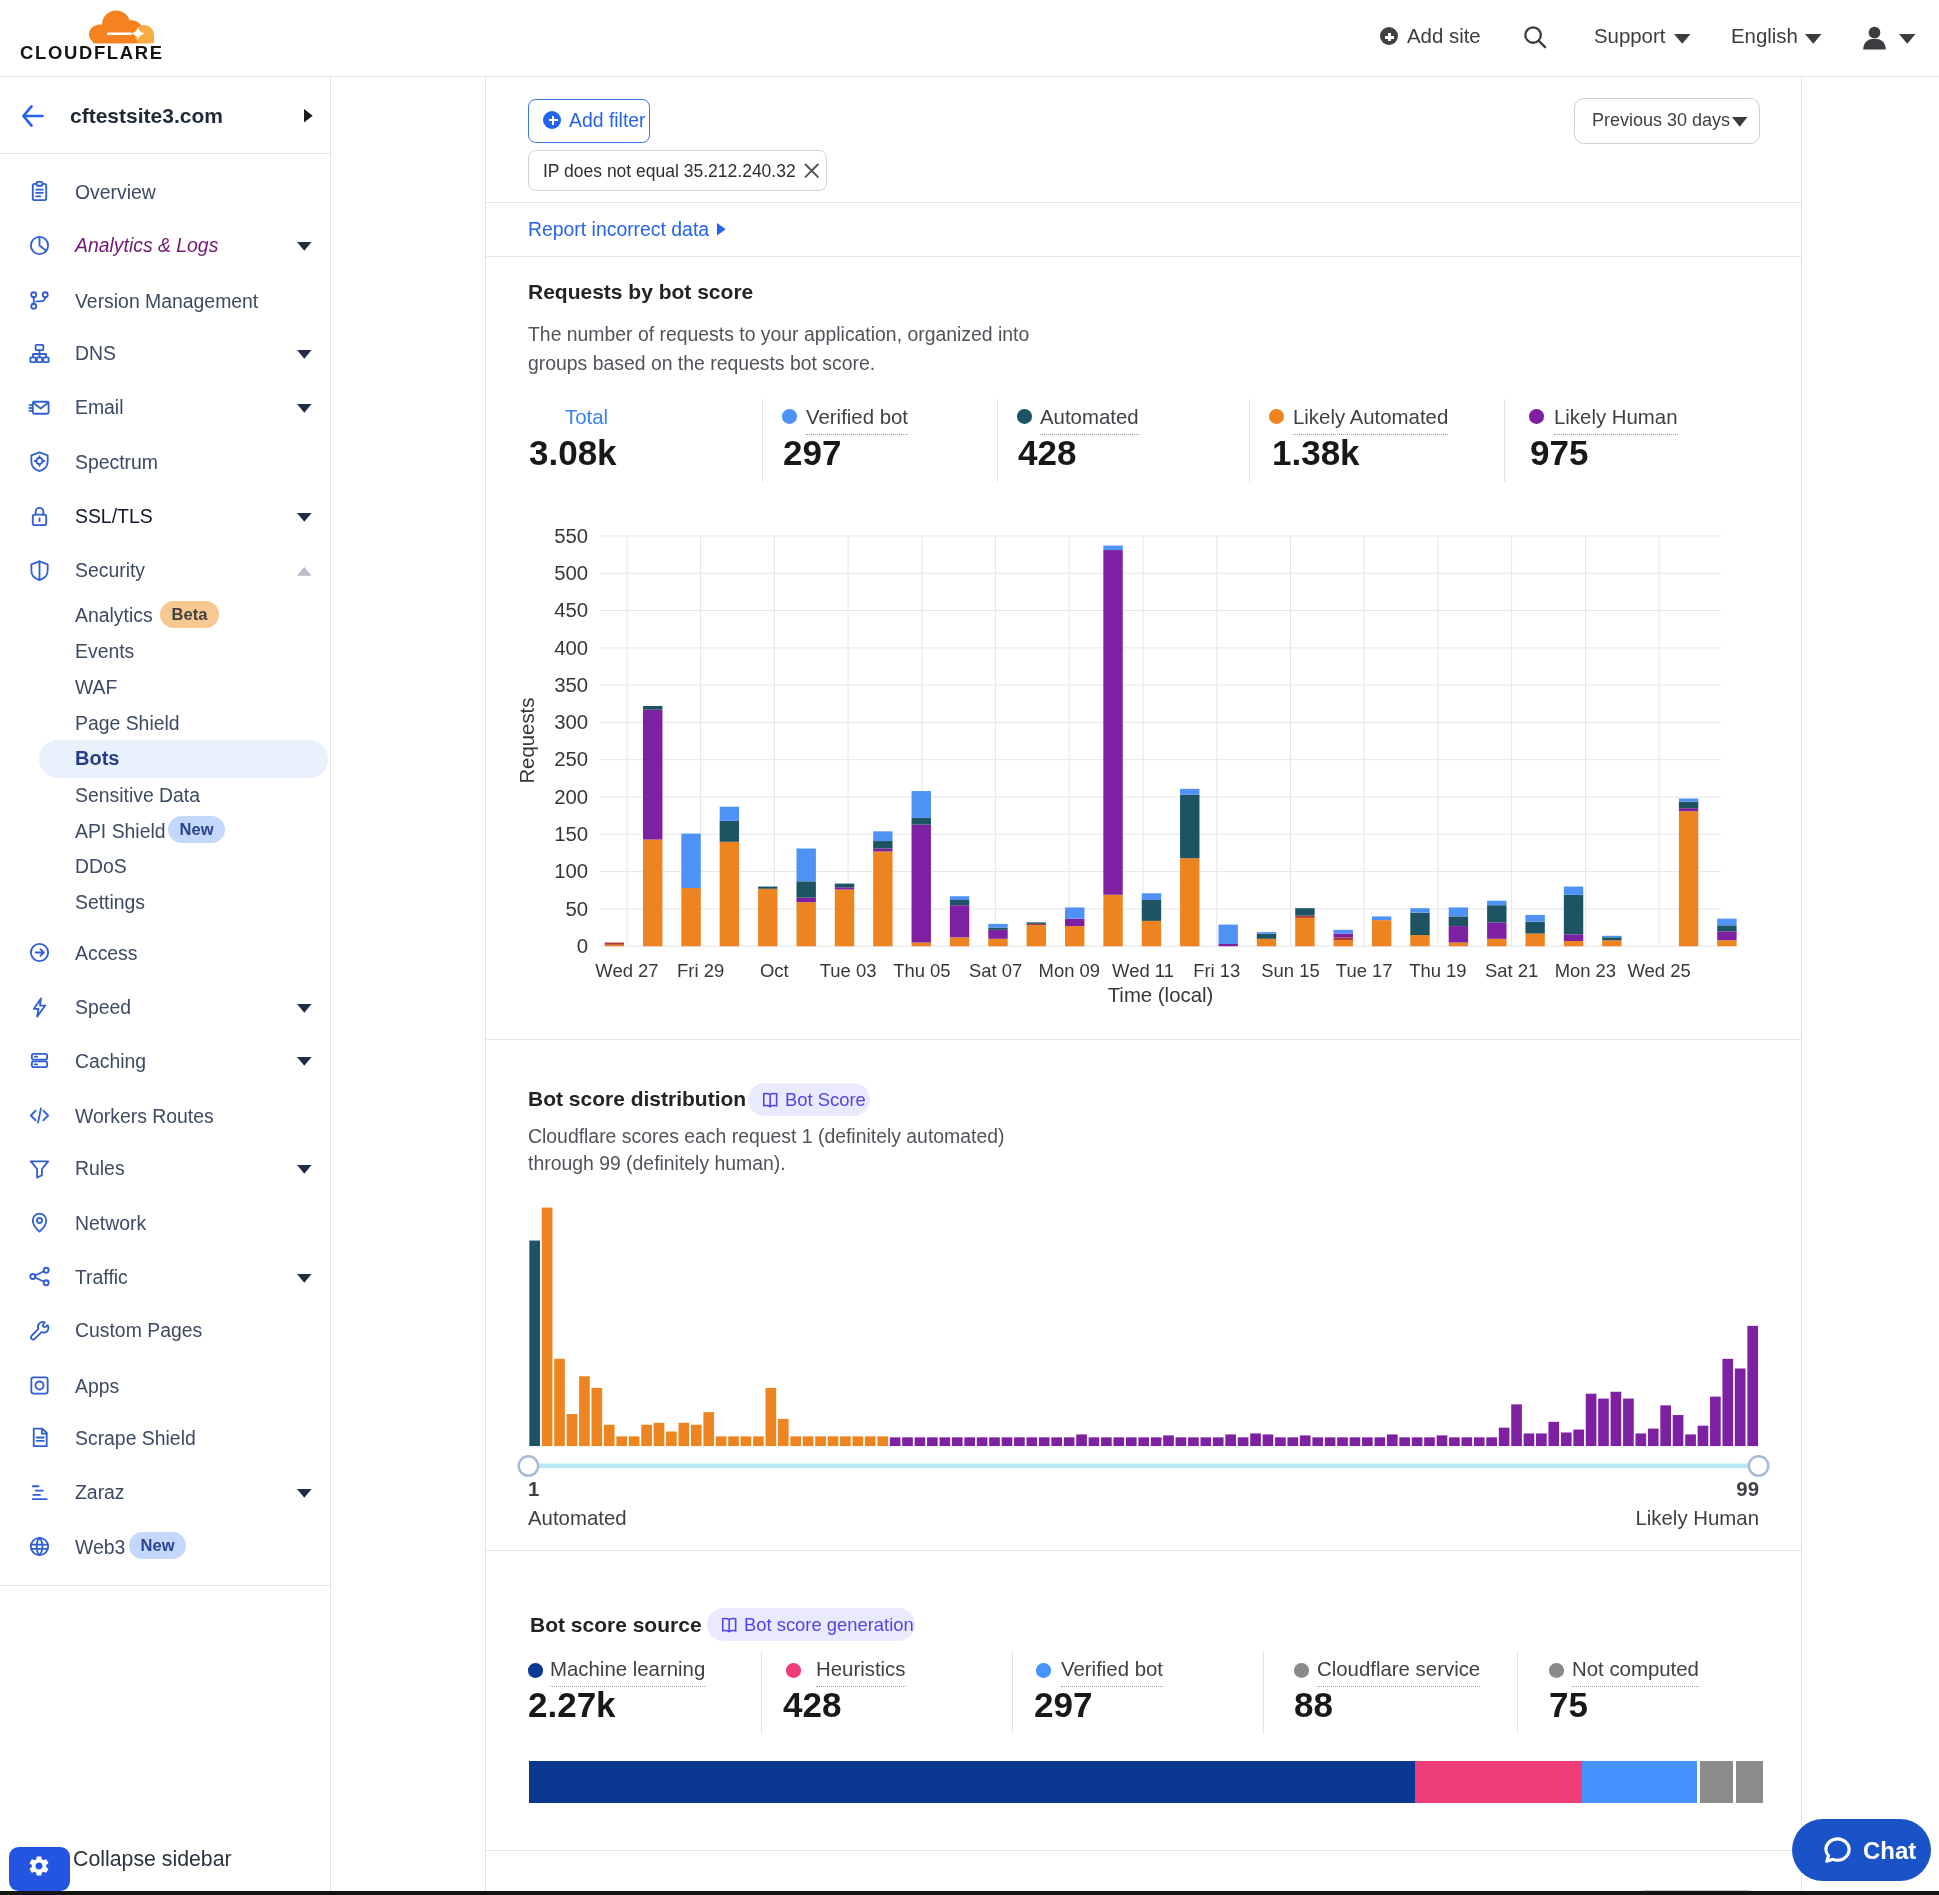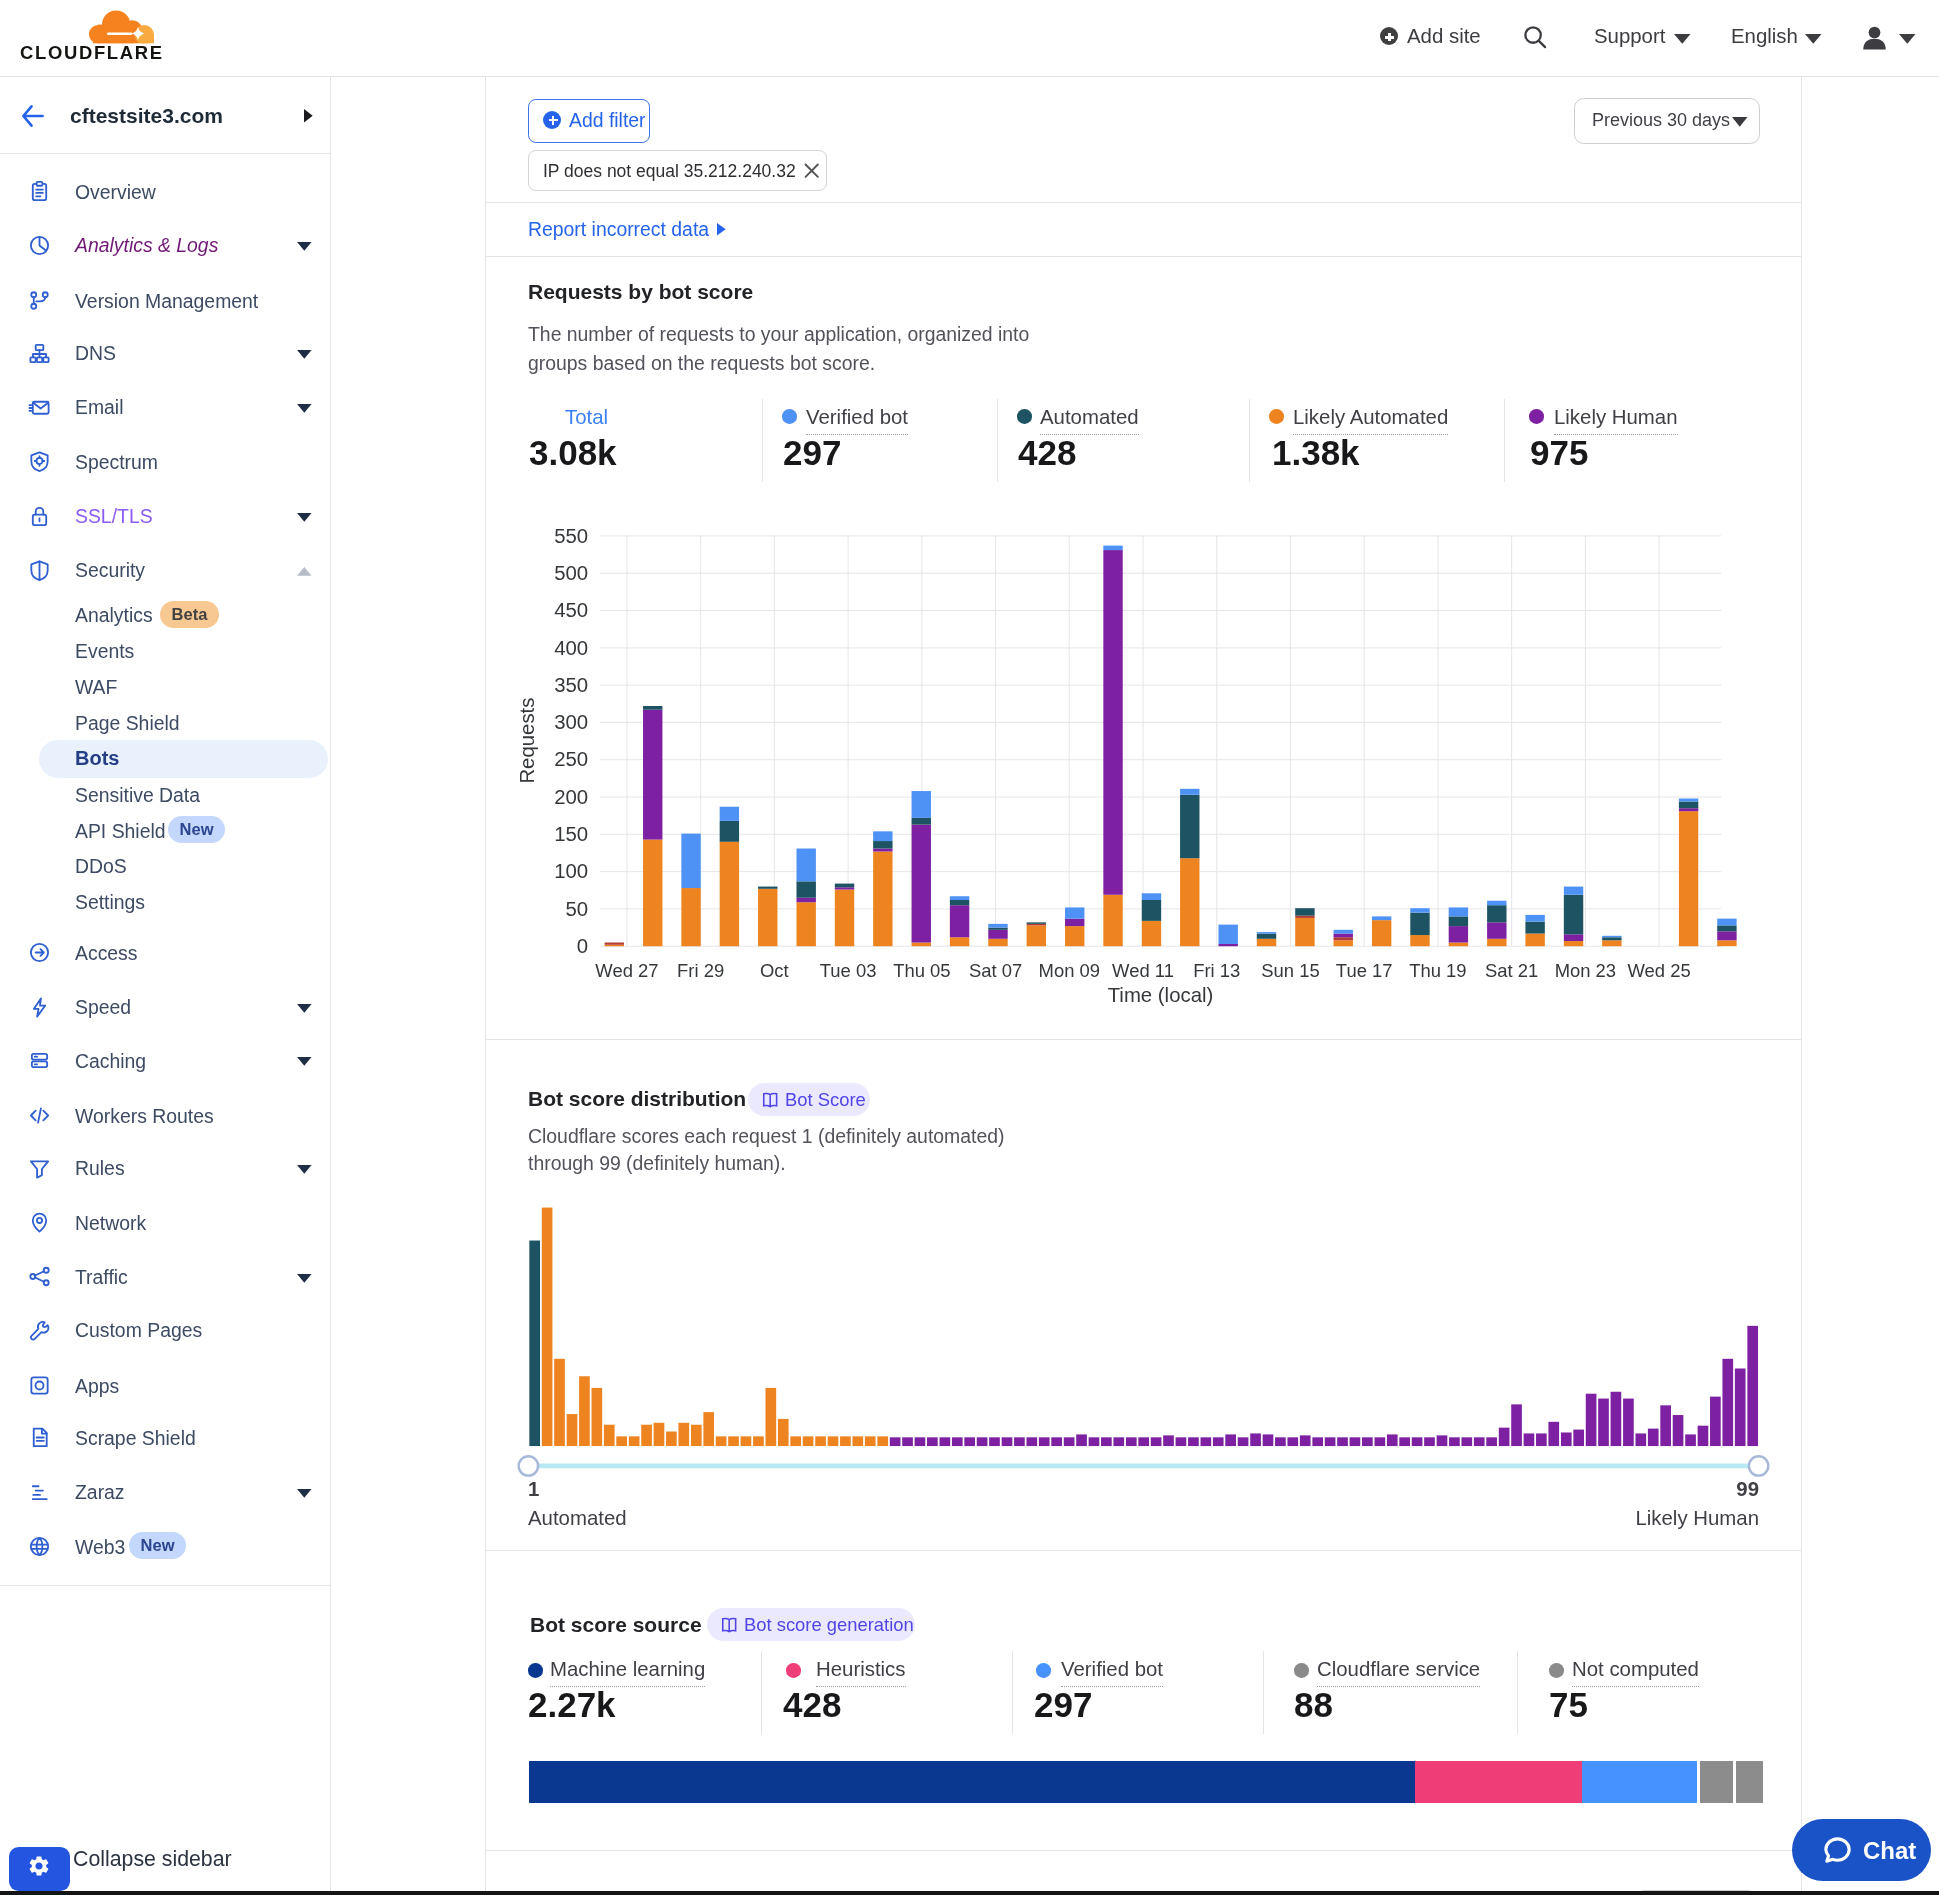--- a/index.html
+++ b/index.html
@@ -107,21 +107,21 @@
       <path d="M12 2.5 L20.5 5.5 L20.5 12 C20.5 17.5 17 20.6 12 22 C7 20.6 3.5 17.5 3.5 12 L3.5 5.5 Z"></path>
       <circle cx="12" cy="11.5" r="3.2"></circle>
       <path d="M12 6.5 L12 8.3 M12 14.7 L12 16.5 M7 11.5 L8.8 11.5 M15.2 11.5 L17 11.5"></path>
     </svg>
 <div style="position:absolute;left:75px;top:449px;line-height:26px;font-size:19.4px;color:#3d4a63;font-weight:400;white-space:nowrap;">Spectrum</div>
 <svg style="position:absolute;left:28px;top:505px" width="23" height="23" viewBox="0 0 24 24" fill="none" stroke="#2f5fd0" stroke-width="1.9" stroke-linecap="round" stroke-linejoin="round">
       <rect x="5" y="10" width="14" height="11" rx="2"></rect>
       <path d="M8 10 L8 7 C8 4.8 9.8 3 12 3 C14.2 3 16 4.8 16 7 L16 10"></path>
       <line x1="12" y1="14" x2="12" y2="17"></line>
     </svg>
-<div style="position:absolute;left:75px;top:503px;line-height:26px;font-size:19.4px;color:#8b5cf6;font-weight:400;white-space:nowrap;">SSL/TLS</div>
+<div style="position:absolute;left:75px;top:503px;line-height:26px;font-size:19.4px;color:#0f172a;font-weight:400;white-space:nowrap;">SSL/TLS</div>
 <svg style="position:absolute;left:297px;top:513px" width="14.6" height="8.7" viewBox="0 0 15 9">
       <path d="M0 0 L15 0 L7.5 9 Z" fill="#1f2d45"></path>
     </svg>
 <svg style="position:absolute;left:28px;top:559px" width="23" height="23" viewBox="0 0 24 24" fill="none" stroke="#2f5fd0" stroke-width="1.9" stroke-linecap="round" stroke-linejoin="round">
       <path d="M12 2.5 L20.5 5.5 L20.5 12 C20.5 17.5 17 20.6 12 22 C7 20.6 3.5 17.5 3.5 12 L3.5 5.5 Z"></path>
       <path d="M12 2.5 L12 22"></path>
     </svg>
 <div style="position:absolute;left:75px;top:557px;line-height:26px;font-size:19.4px;color:#3d4a63;font-weight:400;white-space:nowrap;">Security</div>
 <svg style="position:absolute;left:297px;top:567px" width="14.6" height="8.7" viewBox="0 0 15 9">
       <path d="M0 9 L15 9 L7.5 0 Z" fill="#b6bdc6"></path>

